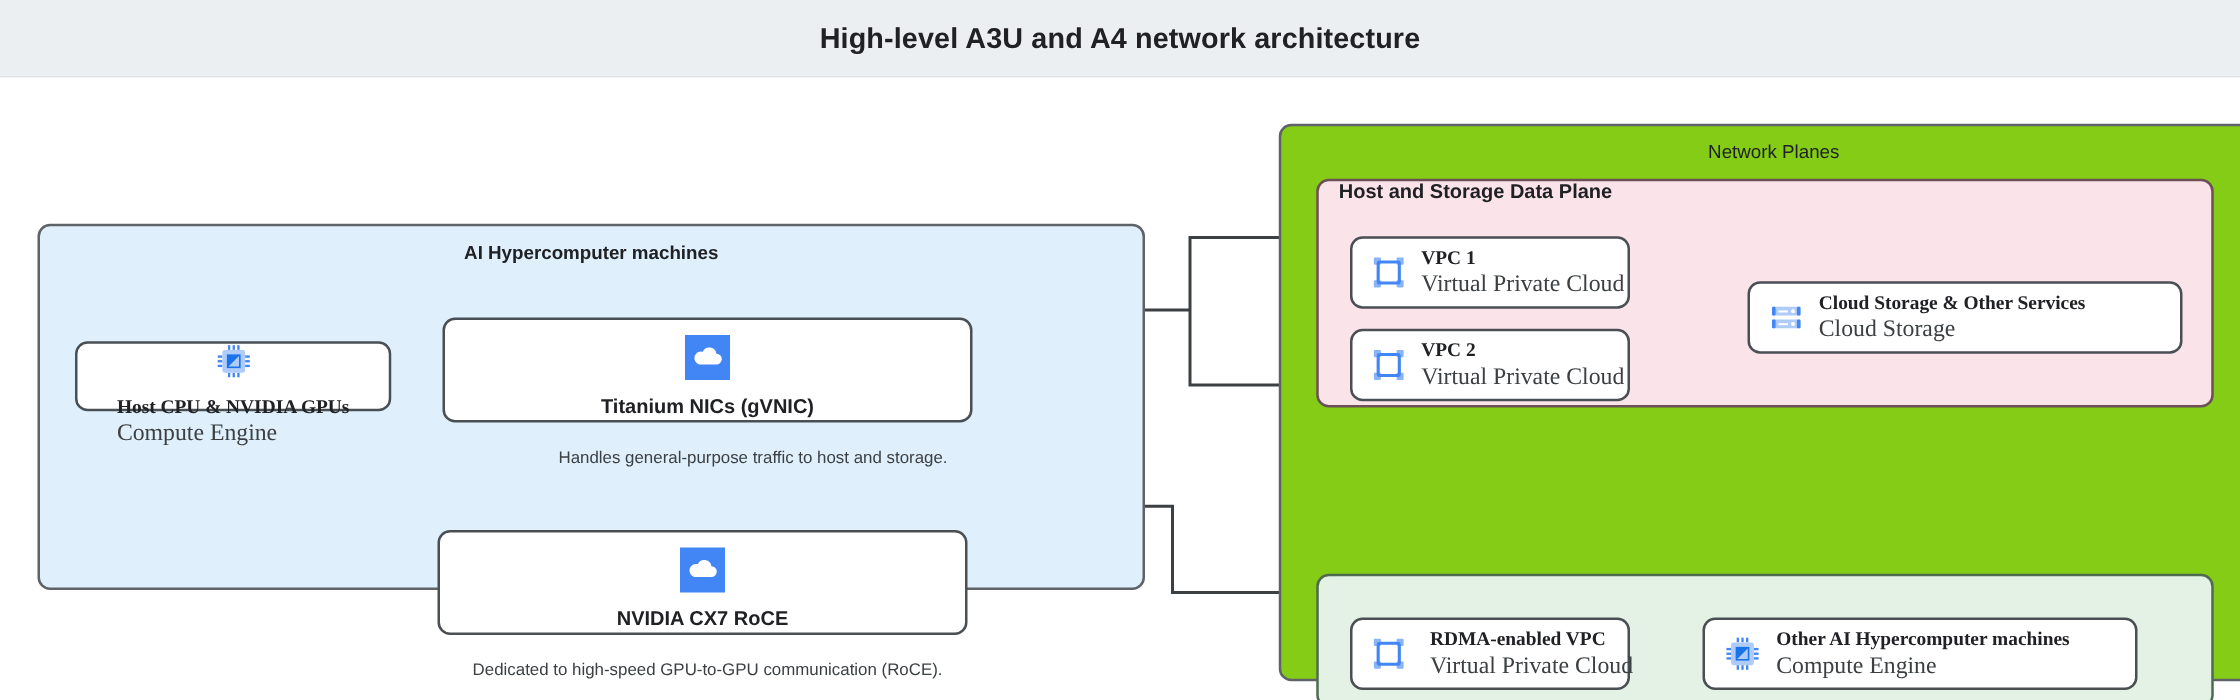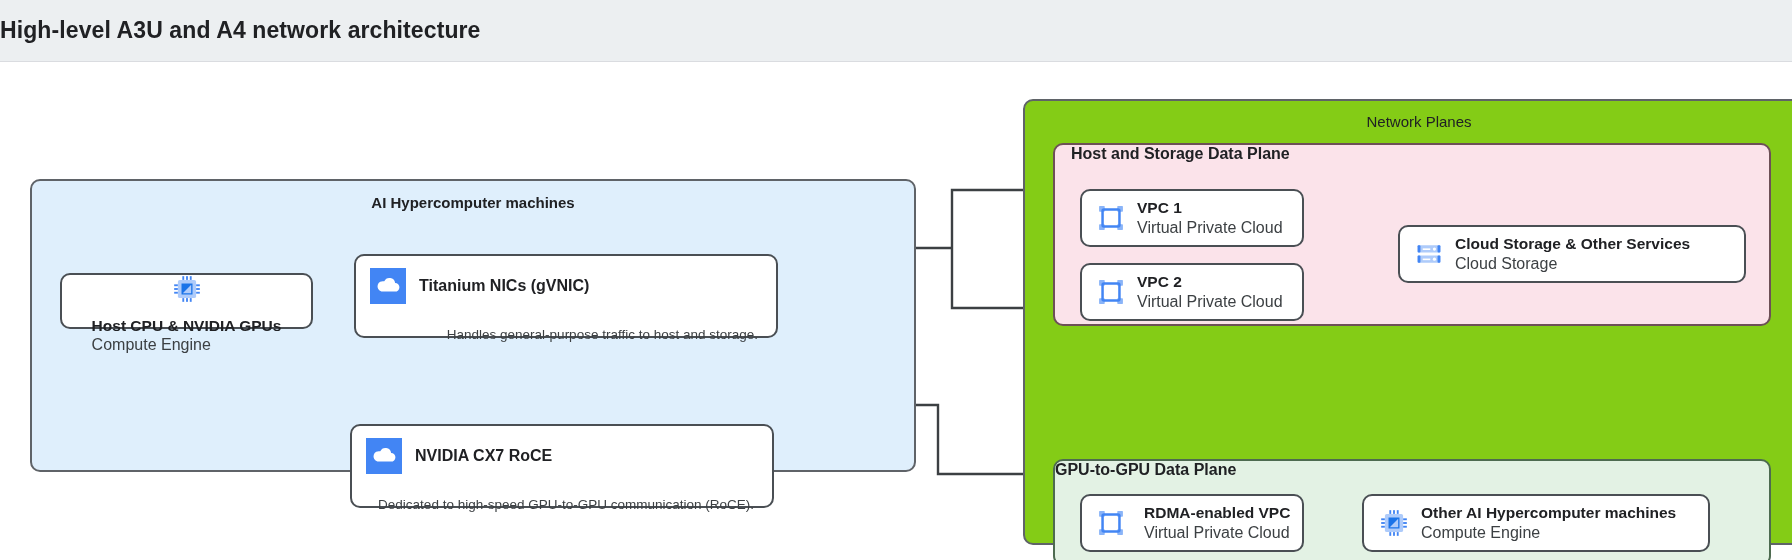--- a/index.html
+++ b/index.html
@@ -8,21 +8,21 @@
     background: #ffffff;
     font-family: "Liberation Sans", sans-serif;
     color: #202124;
     overflow: hidden;
   }
   #root { position: relative; width: 1792px; height: 560px; }
 
   .titlebar {
     position: absolute; left: 0; top: 0; width: 1792px; height: 62px;
     background: #eceff1; border-bottom: 1px solid #dadce0;
-    display: flex; align-items: center; justify-content: flex-start;
+    display: flex; align-items: center; justify-content: center;
   }
   .titlebar .t { font-size: 23px; font-weight: bold; color: #202124; letter-spacing: .1px; }
 
   .canvas { position: absolute; left: 0; top: 62px; width: 1792px; height: 498px; background: #fff; }
 
   
   .panel { position: absolute; border: 2px solid #5f6368; border-radius: 10px; }
   .panel > .ptitle {
     position: absolute; left: 0; right: 0; text-align: center;
     font-size: 15px; color: #202124;
@@ -38,30 +38,30 @@
   #host-plane > .ptitle { top: 11px; font-weight: bold; padding-left: 16px; }
 
   #gpu-plane   { left: 28px; top: 358px; width: 718px; height: 107px; background: #e3f2e4; border:2px solid #4e6b50; border-radius:10px; position:absolute; }
   #gpu-plane > .ptitle { top: 11px; font-weight: bold; }
 
   
   .node {
     position: absolute; background: #fff; border: 2px solid #4a4f54; border-radius: 10px;
     display: flex; align-items: center; gap: 13px; padding: 0 16px;
   }
-  .node .txt { display: flex; flex-direction: column; line-height: 1.24; }
+  .node .txt { display: flex; flex-direction: column; line-height: 1.24; font-family: Liberation Serif, serif; }
   .node .n-title { font-size: 15.5px; font-weight: bold; color: #202124; white-space: nowrap; }
-  .node .n-sub   { font-size: 16px; font-weight: normal; color: #3c4043; white-space: nowrap; }
+  .node .n-sub   { font-size: 19px; font-weight: normal; color: #3c4043; white-space: nowrap; }
 
   
   .detail {
     position: absolute; background: #fff; border: 2px solid #4a4f54; border-radius: 10px;
     display: flex; flex-direction: column; padding: 12px 14px 10px 14px;
   }
-  .detail .head { display: flex; align-items: center; gap: 13px; }
+  .detail .head { display: flex; align-items: center; gap: 13px; flex-direction: column; }
   .detail .head .d-title { font-size: 16px; font-weight: bold; color: #202124; white-space: nowrap; }
   .detail .rule { height: 2px; background: #9aa0a6; margin: 12px 2px 0 2px; }
   .detail .cap { margin-top: 11px; text-align: right; font-size: 13.5px; color: #3c4043; padding-right: 4px; }
 
   
   .icon { flex: 0 0 auto; display: block; }
   .icon-cloudsq { width: 36px; height: 36px; }
   .icon-24 { width: 26px; height: 26px; }
   .icon-28 { width: 28px; height: 28px; }
 
@@ -212,21 +212,20 @@
             </g>
           </svg>
           <div class="txt">
             <div class="n-title">Cloud Storage &amp; Other Services</div>
             <div class="n-sub">Cloud Storage</div>
           </div>
         </div>
       </div>
 
       <div id="gpu-plane">
-        <div class="ptitle">GPU-to-GPU Data Plane</div>
 
         <div class="node" style="left:25px; top:33px; width:224px; height:58px;gap:20px;">
           <svg class="icon icon-24" viewBox="0 0 24 24">
             <g fill="#8ab4f8">
               <rect x="1" y="1" width="5.2" height="5.2" rx="0.6"></rect>
               <rect x="17.8" y="1" width="5.2" height="5.2" rx="0.6"></rect>
               <rect x="1" y="17.8" width="5.2" height="5.2" rx="0.6"></rect>
               <rect x="17.8" y="17.8" width="5.2" height="5.2" rx="0.6"></rect>
             </g>
             <rect x="4.2" y="4.2" width="15.6" height="15.6" rx="1.4" fill="none" stroke="#4285f4" stroke-width="2.3"></rect>

